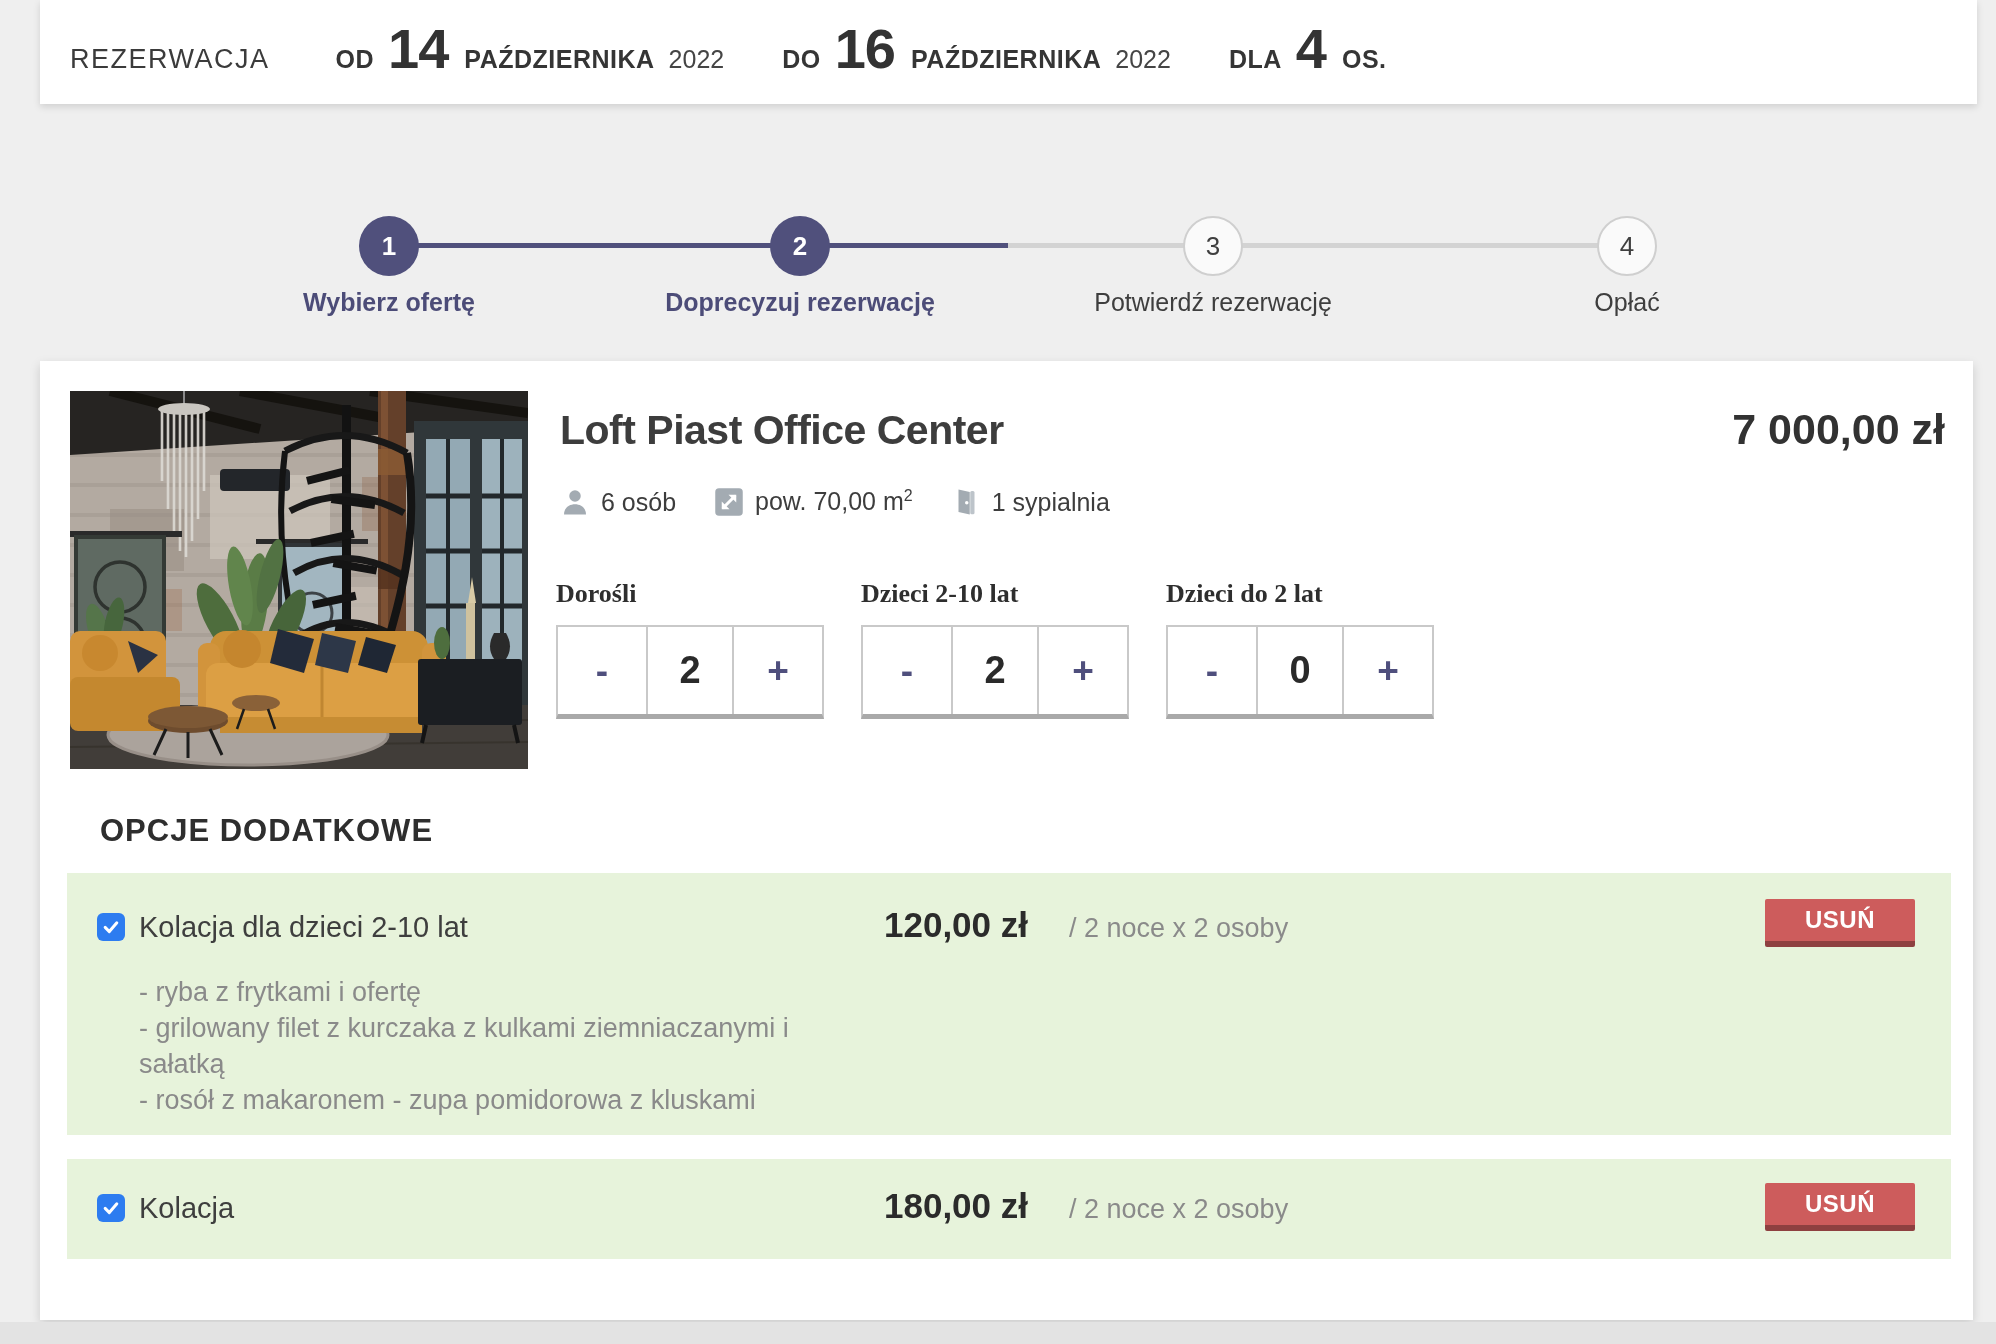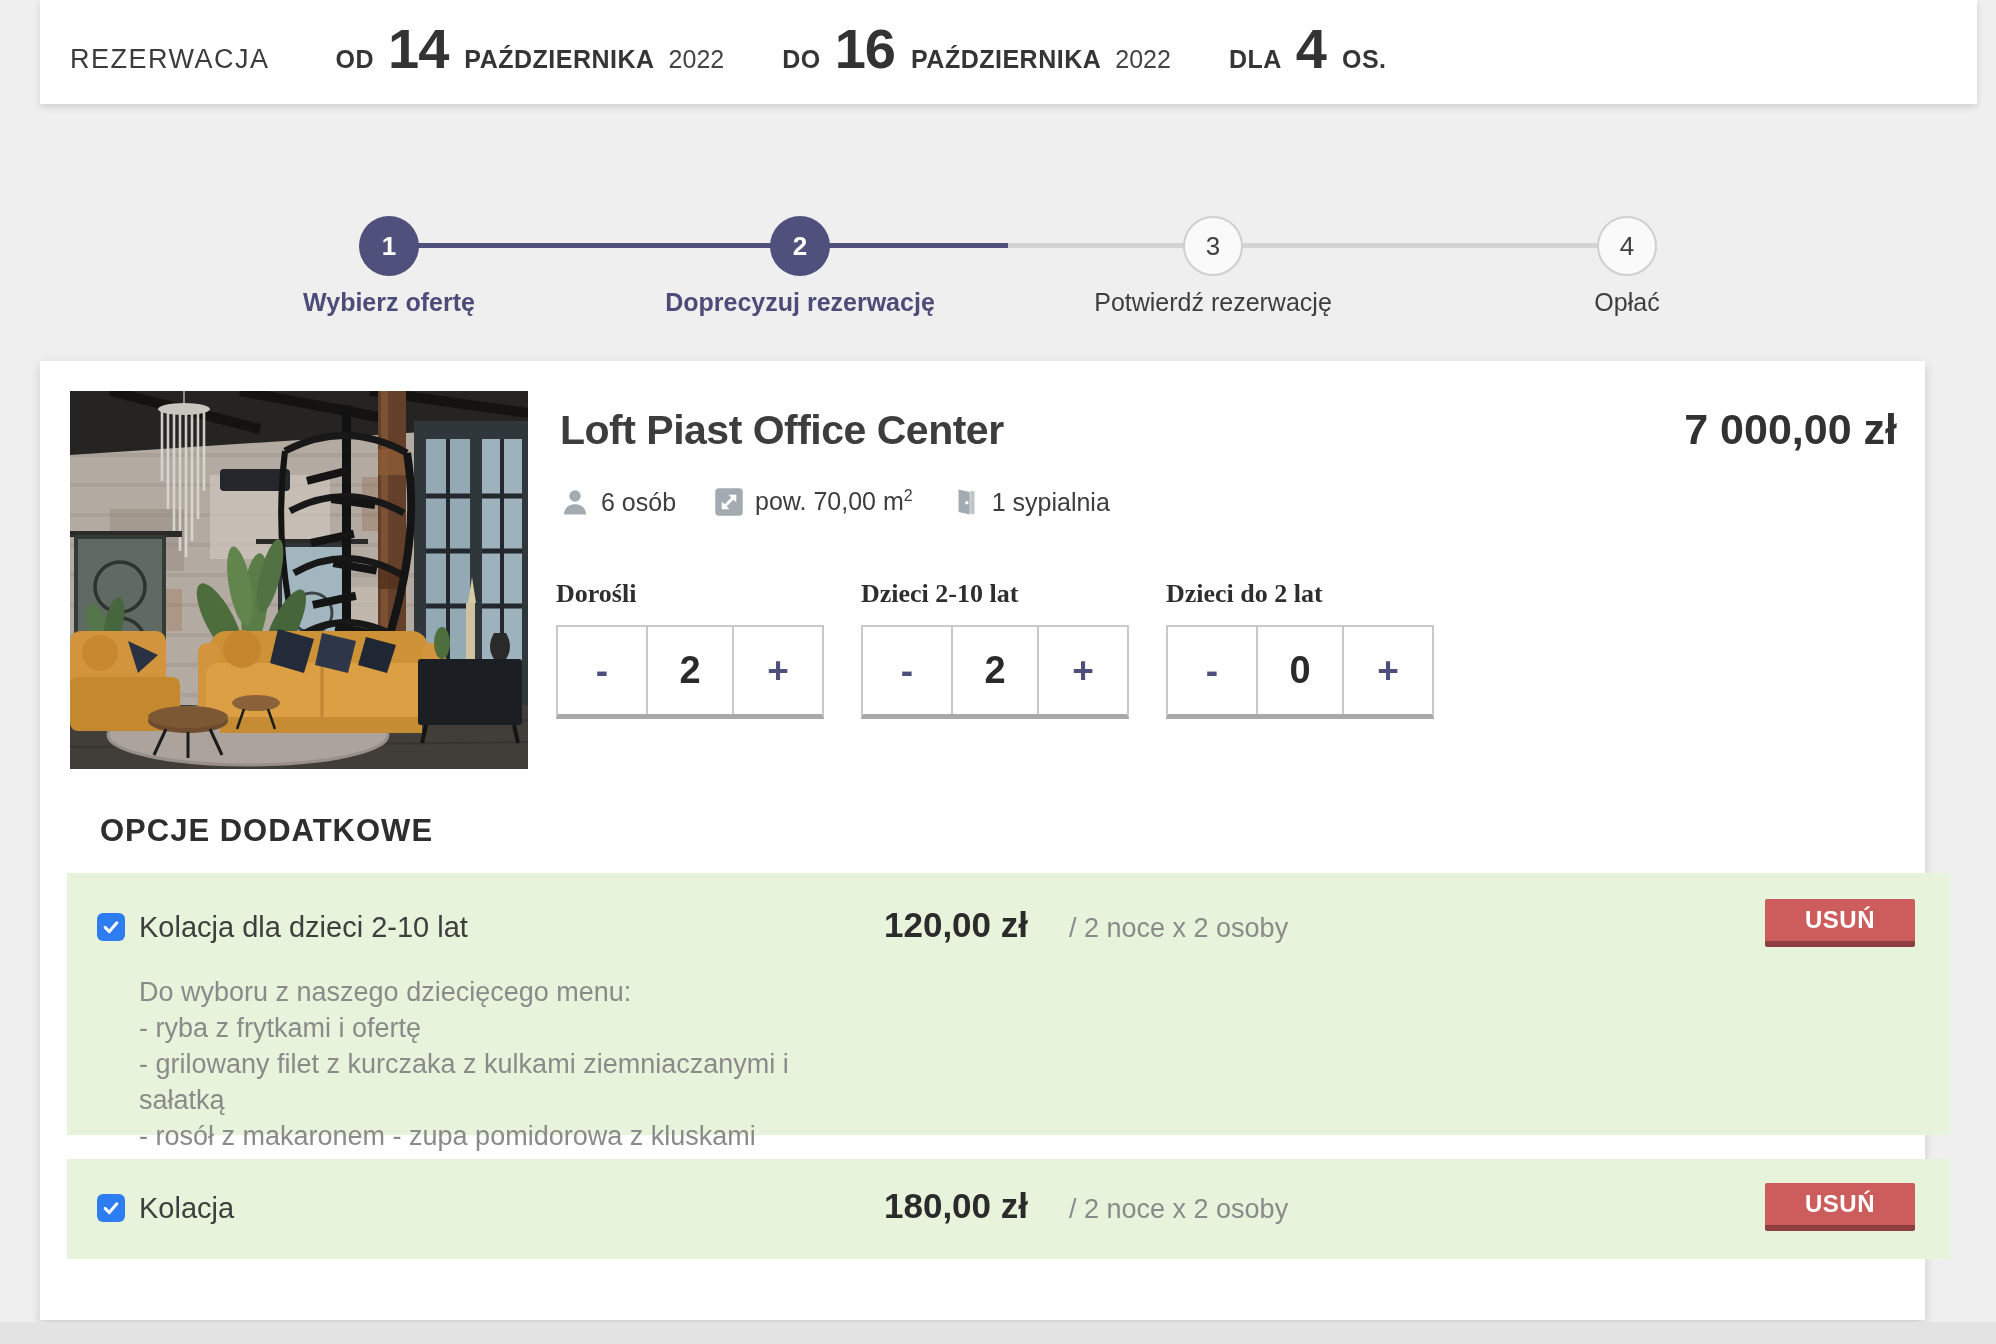--- a/index.html
+++ b/index.html
@@ -26,21 +26,21 @@
   .step-circle{position:absolute;top:216px;width:60px;height:60px;border-radius:50%;
     display:flex;align-items:center;justify-content:center;font-size:26px;box-sizing:border-box;cursor:pointer;}
   .circle-done{background:#50507c;color:#fff;font-weight:700;}
   .circle-todo{background:#fafafa;border:2px solid #cfcfcf;color:#3f3f3f;font-weight:400;}
   .step-label{position:absolute;top:288px;transform:translateX(-50%);font-size:25px;white-space:nowrap;text-align:right;}
   .label-done{color:#4c4c78;font-weight:700;}
   .label-todo{color:#3e3e3e;font-weight:400;}
 
   
   .card{position:absolute;left:40px;top:361px;width:1885px;height:959px;background:#fff;
-    box-shadow:0 4px 10px rgba(0,0,0,.15);}
+    box-shadow:0 4px 10px rgba(0,0,0,.15);padding-left:48px;}
   .photo{position:absolute;left:30px;top:30px;width:458px;height:378px;overflow:hidden;background:#b0a79e;}
   .offer-title{position:absolute;left:520px;top:46px;font-size:41px;font-weight:700;color:#3d3d3d;letter-spacing:-.5px;}
   .offer-price{position:absolute;right:28px;top:44px;font-size:43px;font-weight:700;color:#323232;}
   .meta-row{position:absolute;left:520px;top:126px;display:flex;align-items:center;gap:38px;font-size:25px;color:#3d3d3d;}
   .meta-item{display:flex;align-items:center;gap:11px;}
   .meta-item sup{font-size:16px;}
   .meta-icon{width:30px;height:30px;flex:0 0 auto;}
 
   
   .counter-group{position:absolute;top:218px;}
@@ -298,21 +298,20 @@
           <path d="M5 12.5 L10 17.5 L19 7" stroke="#fff" stroke-width="3.6" fill="none" stroke-linecap="round" stroke-linejoin="round"></path>
         </svg>
       </div>
       <div class="opt-label p1-label">Kolacja dla dzieci 2-10 lat</div>
       <div class="opt-price p1-price">
         <span class="price-val">120,00 zł</span>
         <span class="price-suffix">/ 2 noce x 2 osoby</span>
       </div>
       <div class="remove-btn p1-btn">USUŃ</div>
       <div class="opt-desc">
-        <div>Do wyboru z naszego dziecięcego menu:</div>
         <div>- ryba z frytkami i ofertę</div>
         <div>- grilowany filet z kurczaka z kulkami ziemniaczanymi i sałatką</div>
         <div>- rosół z makaronem - zupa pomidorowa z kluskami</div>
       </div>
     </div>
 
     <div class="option-panel panel-2">
       <div class="opt-checkbox p2-cb">
         <svg viewBox="0 0 24 24">
           <path d="M5 12.5 L10 17.5 L19 7" stroke="#fff" stroke-width="3.6" fill="none" stroke-linecap="round" stroke-linejoin="round"></path>

